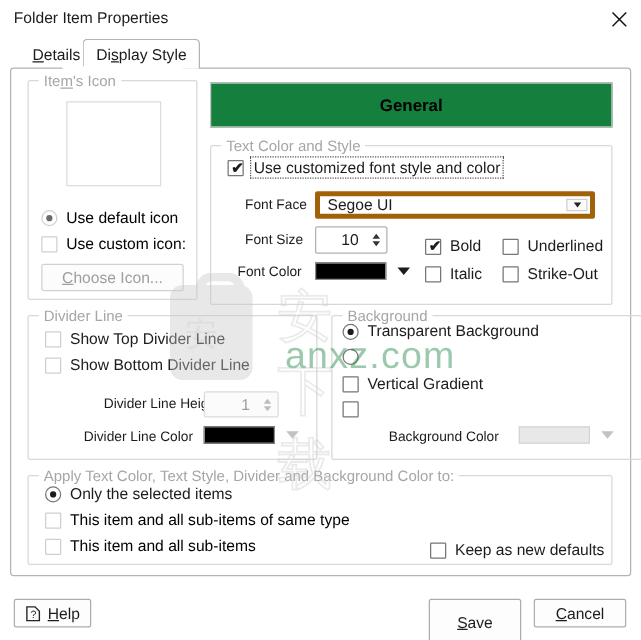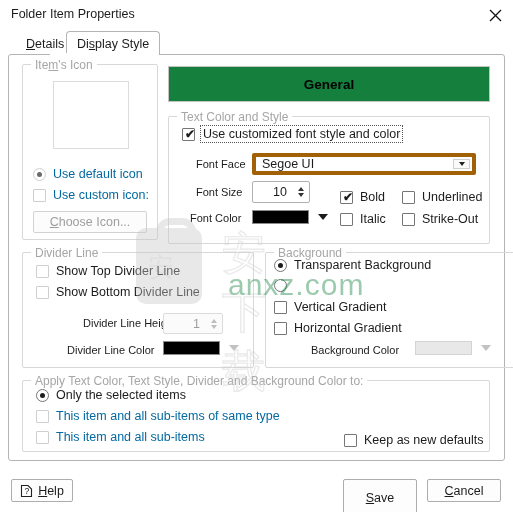--- a/index.html
+++ b/index.html
@@ -97,21 +97,21 @@
     width: 13px; height: 13px; flex: 0 0 13px;
     border: 1px solid #767676; background: #ffffff;
     margin-right: 7px; position: relative; border-radius: 50%;
   }
   .radio.dim { border-color: #cfcfcf; }
   .radio .dot {
     position: absolute; left: 3px; top: 3px; width: 5px; height: 5px;
     background: #1c1c1c; border-radius: 50%;
   }
   .ctl-text { font-size: 12.5px; color: #1c1c1c; }
-  .ctl-text.dim { color: #0369a1; }
+  .ctl-text.dim { color: #000000; }
   .focus-ring { outline: 1px dotted #555; outline-offset: 1px; padding: 0 1px; }
 
   
   .btn {
     position: absolute;
     border: 1px solid #adadad; background: #fdfdfd;
     border-radius: 2px;
     display: flex; align-items: center; justify-content: center;
     font-size: 12.5px; color: #1c1c1c; cursor: default;
   }
@@ -357,21 +357,20 @@
 </div>
 <div class="ctl" style="left:274px; top:279px;">
   <span class="radio"></span>
 </div>
 <div class="ctl" style="left:274px; top:300px;">
   <span class="box"></span>
   <span class="ctl-text">Vertical Gradient</span>
 </div>
 <div class="ctl" style="left:274px; top:321px;">
   <span class="box"></span>
-  <span class="ctl-text">Horizontal Gradient</span>
 </div>
 
 <div class="lbl" style="left:311px; top:344px;">Background Color</div>
 <div class="swatch-wrap" style="left:415px; top:341px;">
   <span class="swatch dim" style="background:#e8e8e8"></span>
   <span class="swatch-arrow dim"></span>
 </div>
 
 <div class="group" style="left:22px; top:380px; width:468px; height:72px;">
   <div class="group-title">Apply Text Color, Text Style, Divider and Background Color to:</div>

